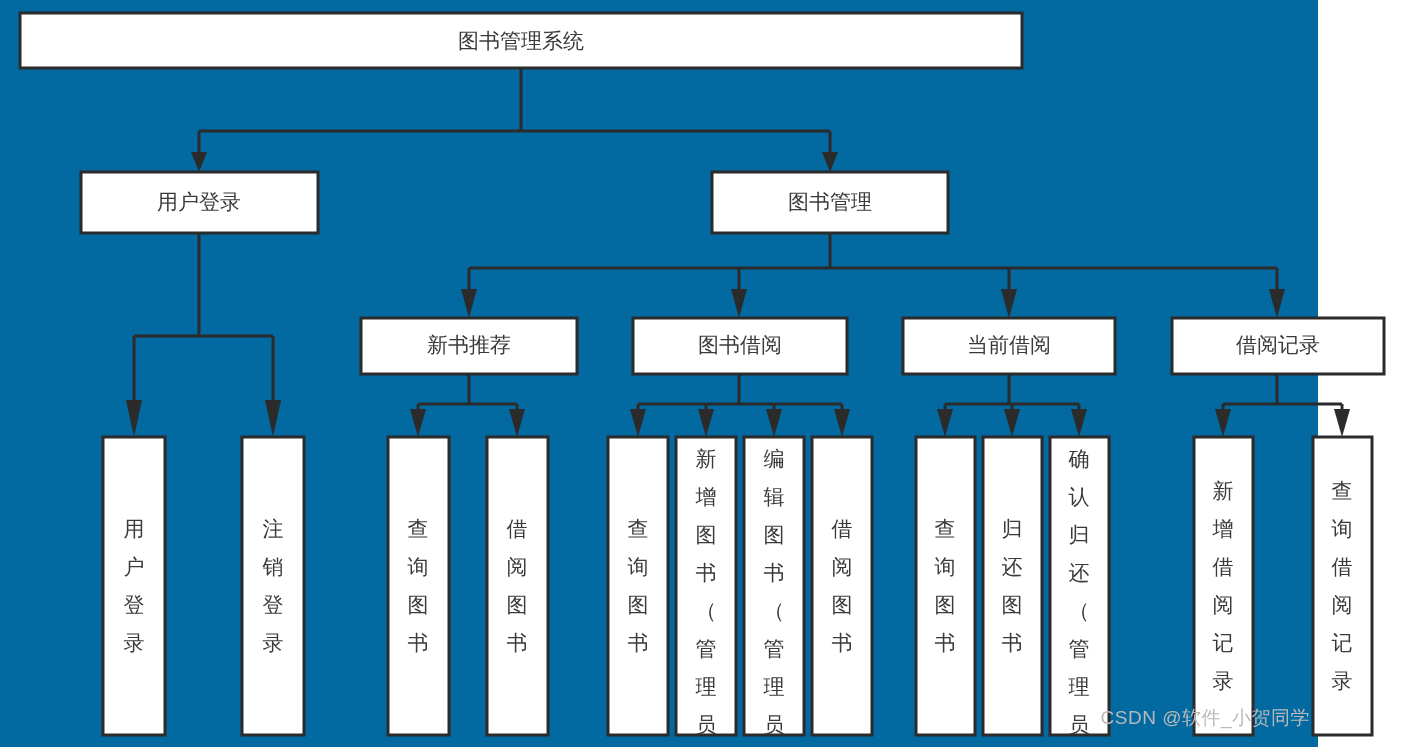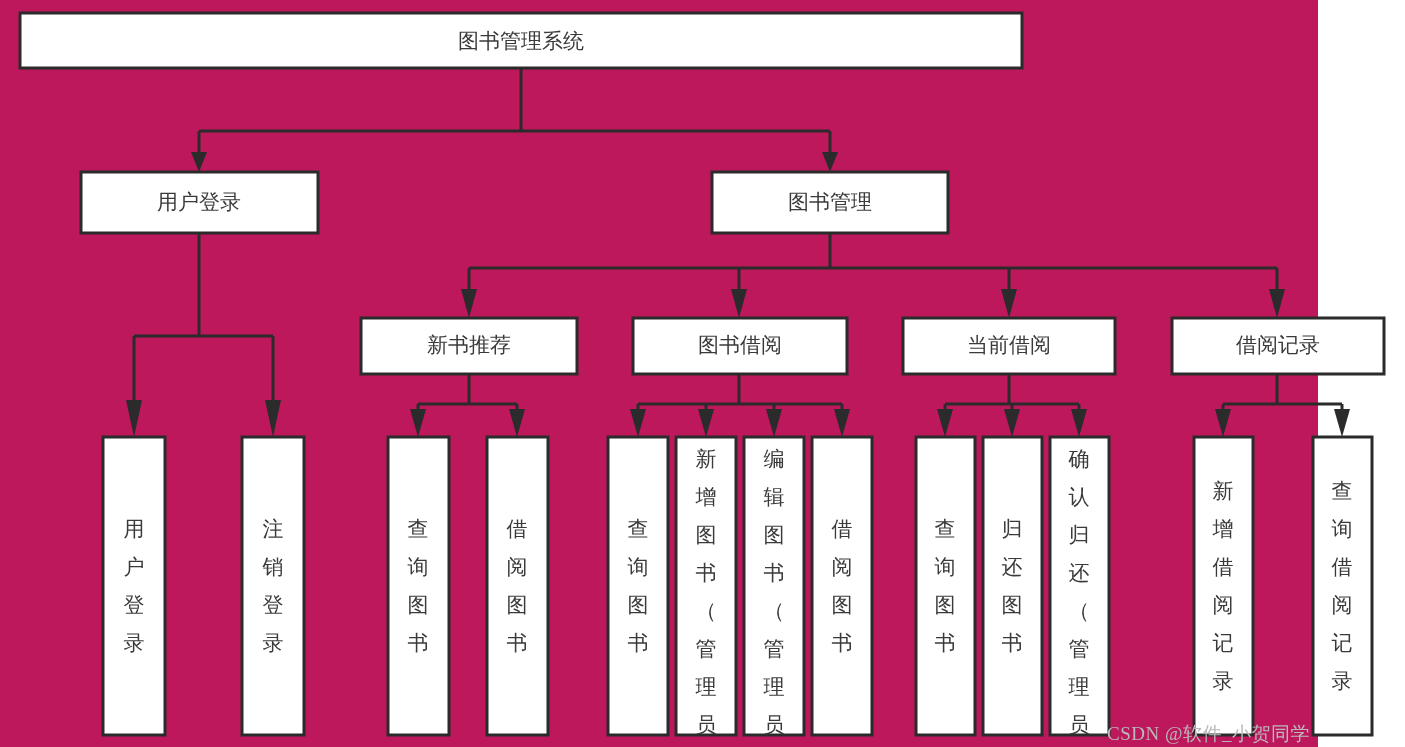--- a/index.html
+++ b/index.html
@@ -10,21 +10,21 @@
   body {
     width: 1405px;
     height: 747px;
     font-family: "DejaVu Sans", "Liberation Sans", sans-serif;
     overflow: hidden;
   }
   #diagram-root {
     position: relative;
     width: 1318px;
     height: 747px;
-    background: #be185d;
+    background: #0369a1;
   }
   svg#flow {
     position: absolute;
     left: 0;
     top: 0;
     width: 1405px;
     height: 747px;
   }
   .node-rect {
     fill: #ffffff;
@@ -48,22 +48,22 @@
   }
   .node-label-v {
     font-family: "DejaVu Sans", "Liberation Sans", sans-serif;
     font-size: 21px;
     fill: #3a3a3a;
     text-anchor: middle;
   }
   .watermark {
     position: absolute;
     right: 8px;
-    bottom: 0;
-    font-family: Liberation Serif, serif;
+    bottom: 16px;
+    font-family: Liberation Sans, sans-serif;
     font-size: 19px;
     color: #b9b9b9;
     white-space: nowrap;
     letter-spacing: 0.5px;
   }
 </style>
 </head>
 <body>
 
 <div id="diagram-root">

